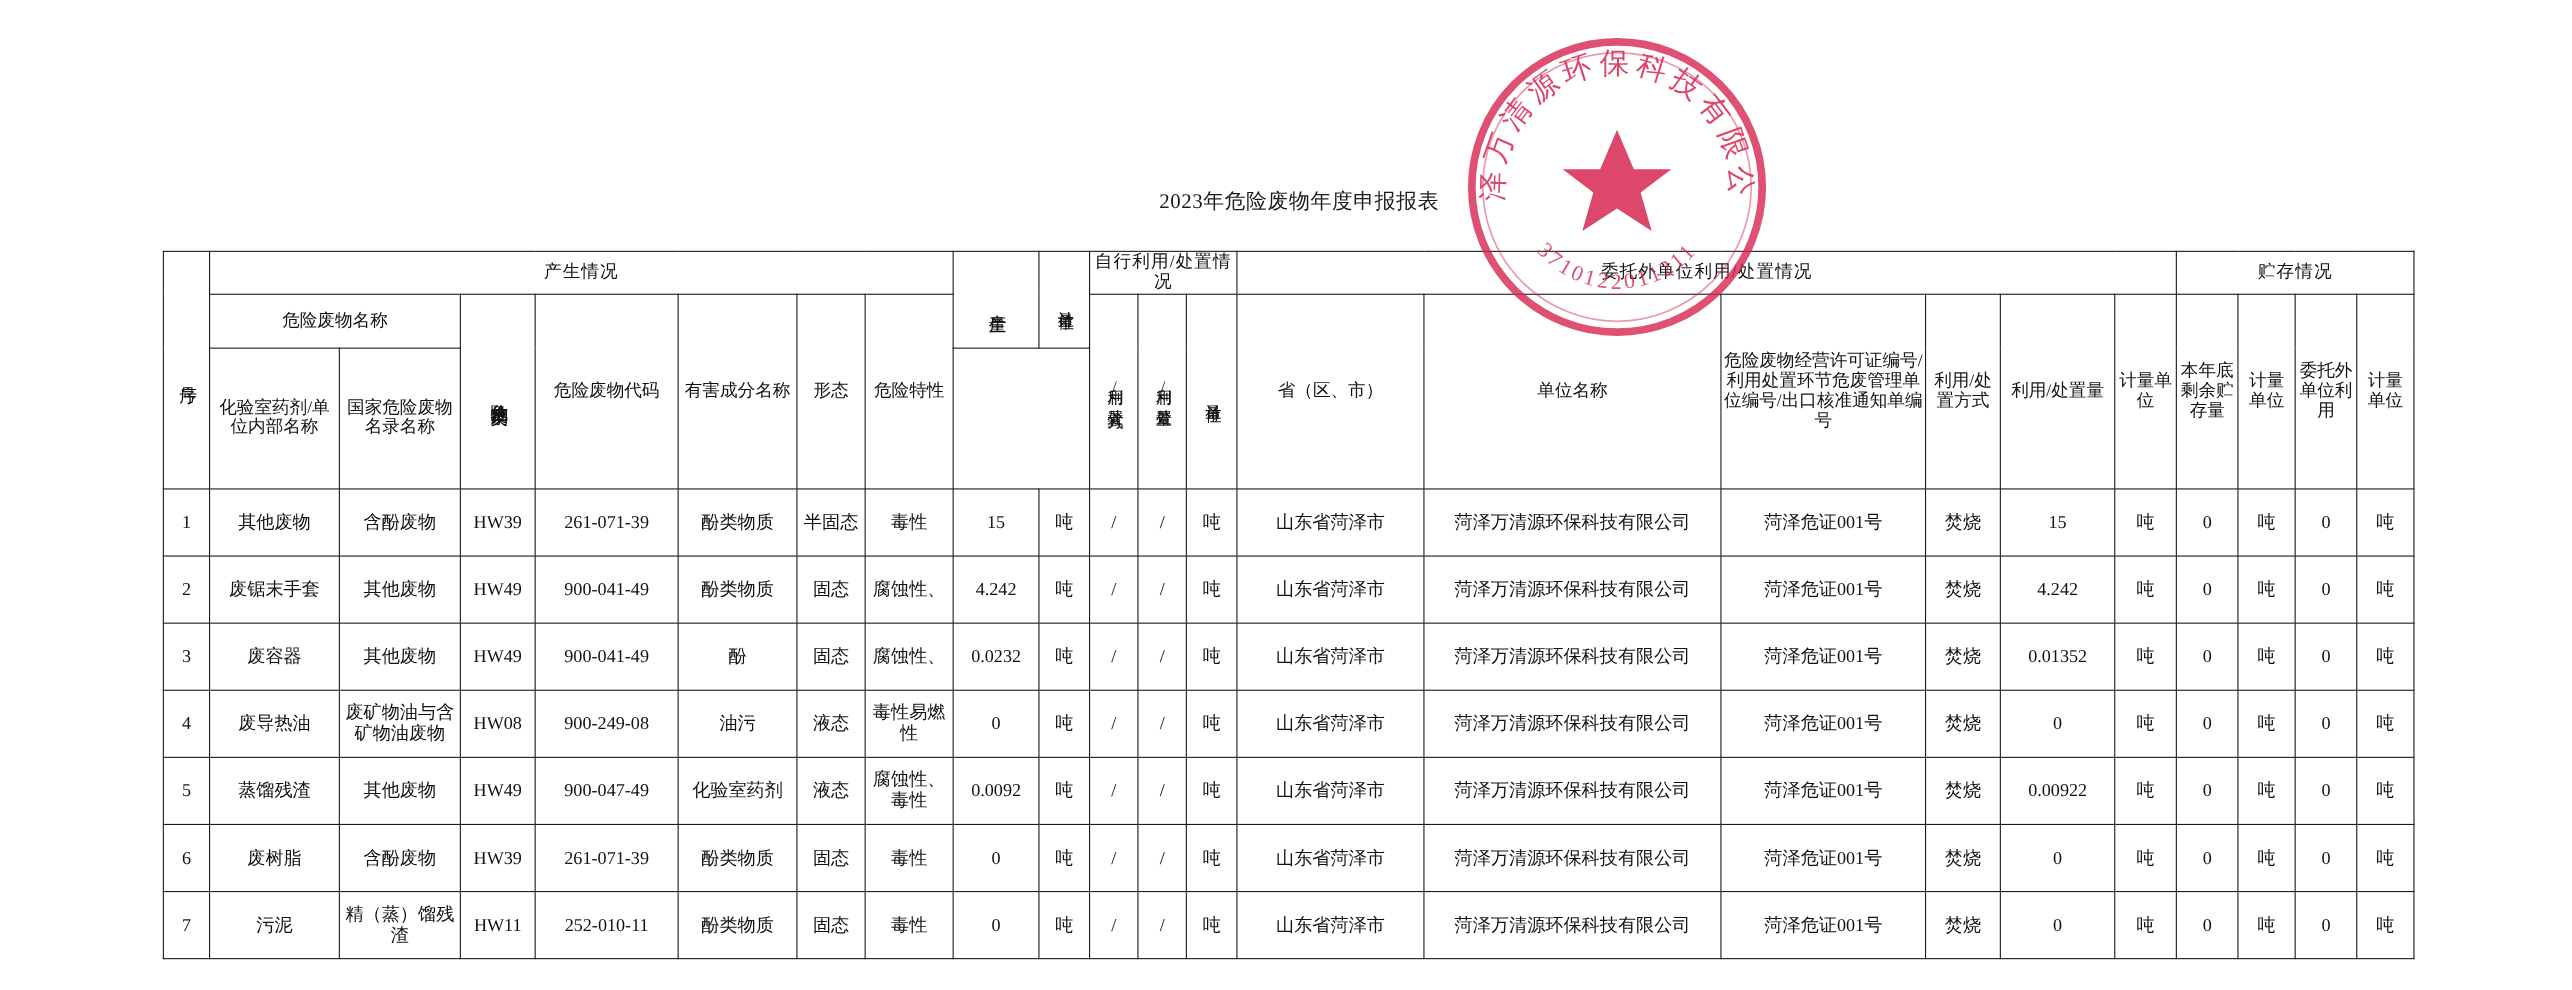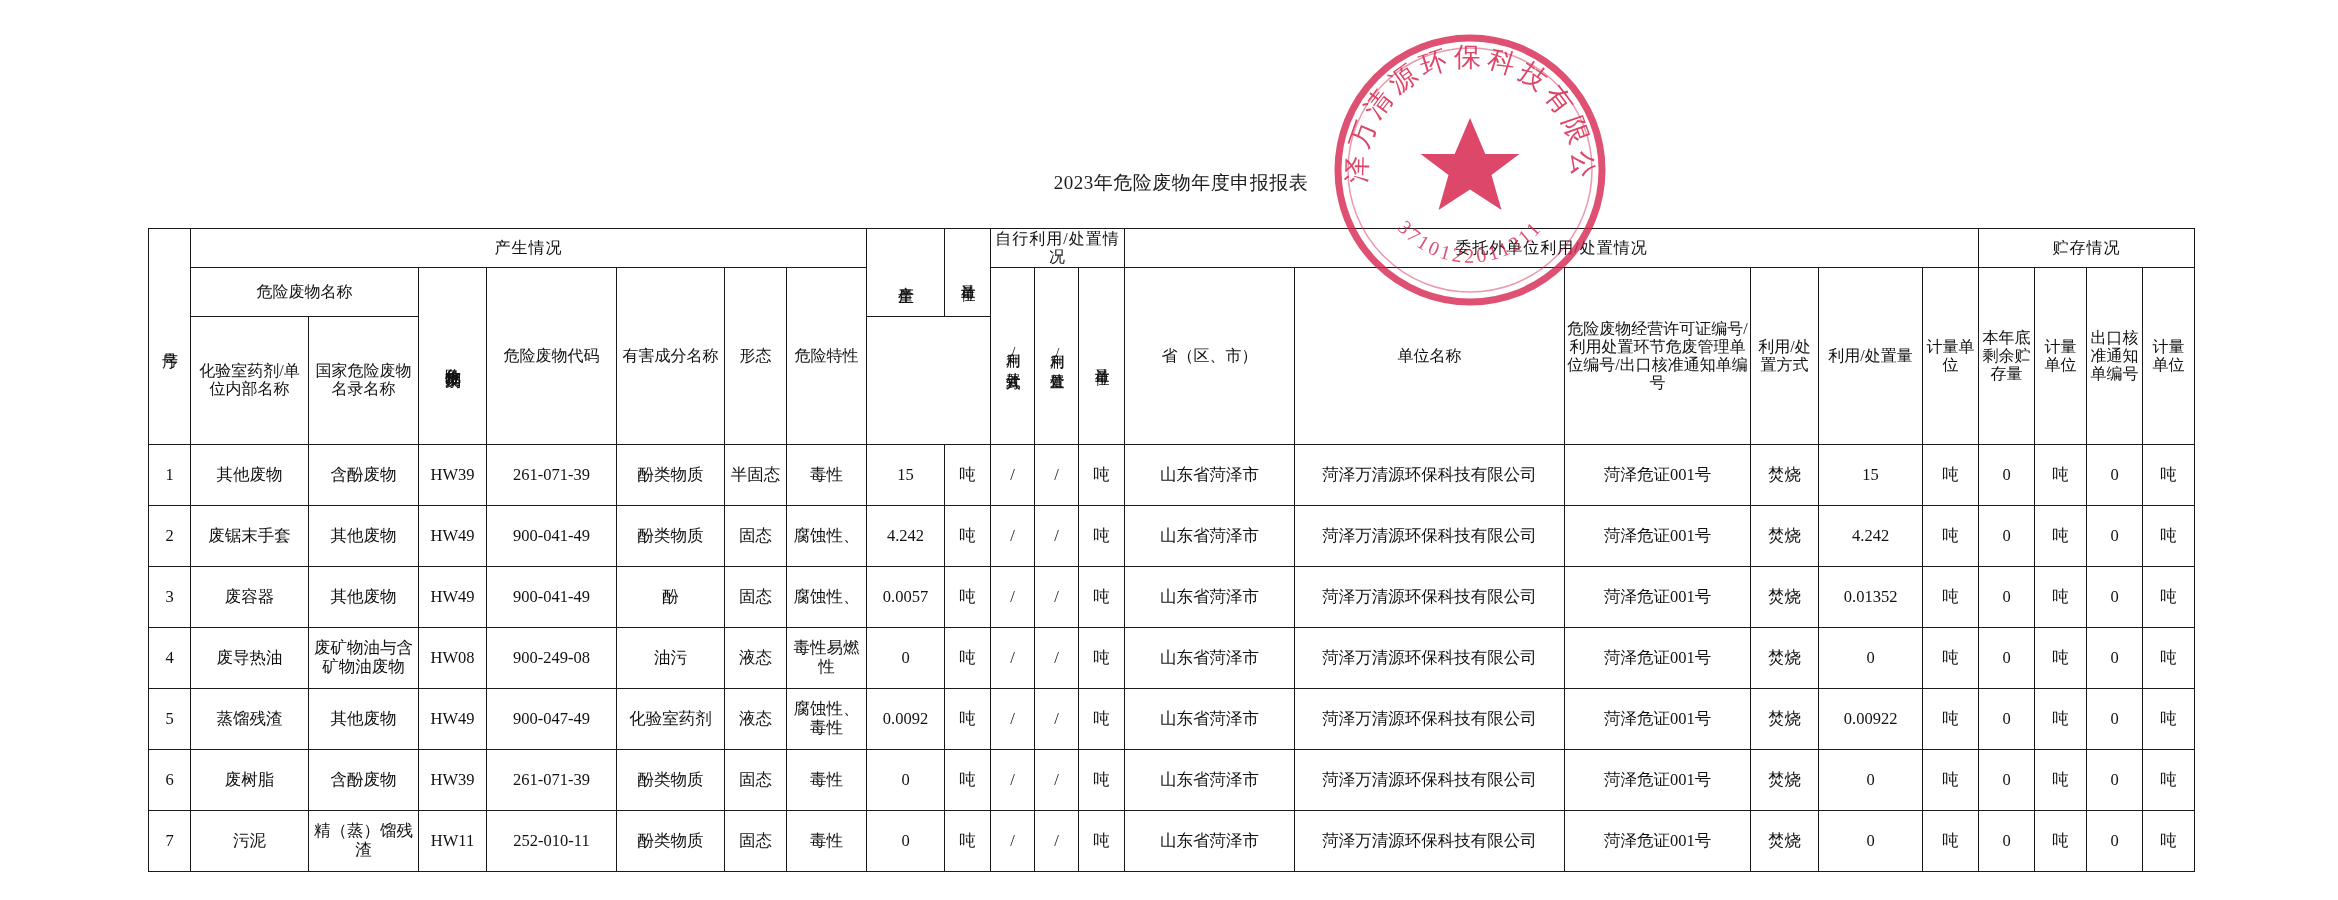--- a/index.html
+++ b/index.html
@@ -202,21 +202,21 @@
           <td rowspan="2" class="wrap2 small">
             <span>计量单位</span>
           </td>
           <td rowspan="2" class="wrap2 tiny">
             <span>本年底剩余贮存量</span>
           </td>
           <td rowspan="2" class="wrap2 tiny">
             <span>计量单位</span>
           </td>
           <td rowspan="2" class="wrap2 tiny">
-            <span>出口核准通知单编号</span>
+            <span>委托外单位利用</span>
           </td>
           <td rowspan="2" class="wrap2 tiny">
             <span>计量单位</span>
           </td>
         </tr>
         <tr class="hdr-tall">
           <td class="wrap2 small">
             <span>化验室药剂/单位内部名称</span>
           </td>
           <td class="wrap2 small">
@@ -277,21 +277,21 @@
         </tr>
         <tr class="body-row">
           <td>3</td>
           <td>废容器</td>
           <td>其他废物</td>
           <td>HW49</td>
           <td>900-041-49</td>
           <td>酚</td>
           <td>固态</td>
           <td>腐蚀性、</td>
-          <td>0.0057</td>
+          <td>0.0232</td>
           <td>吨</td>
           <td class="slash">/</td>
           <td class="slash">/</td>
           <td>吨</td>
           <td>山东省菏泽市</td>
           <td>菏泽万清源环保科技有限公司</td>
           <td>菏泽危证001号</td>
           <td>焚烧</td>
           <td>0.01352</td>
           <td>吨</td>

